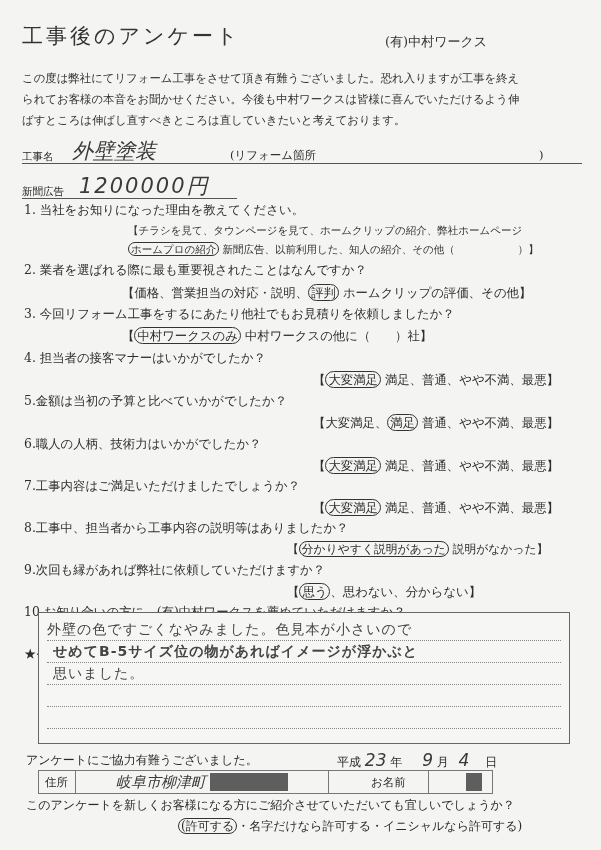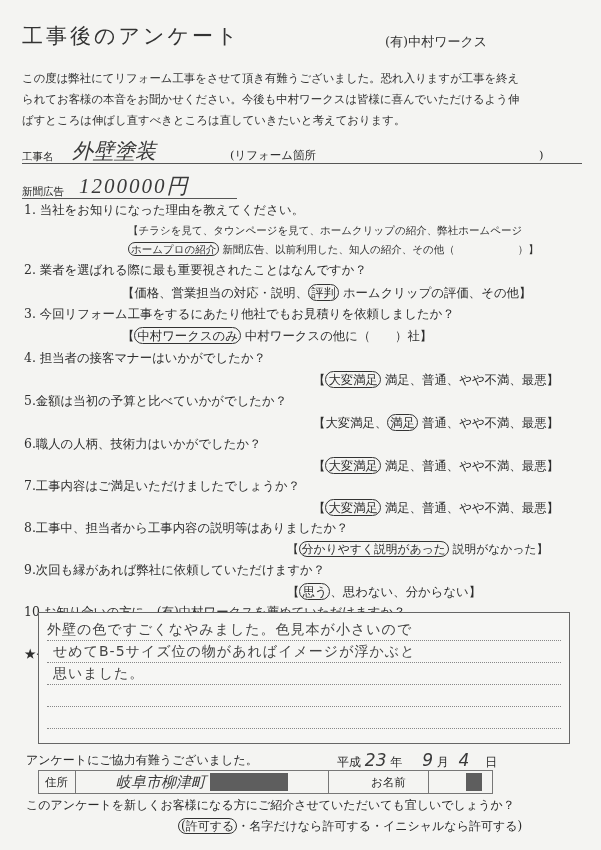--- a/index.html
+++ b/index.html
@@ -49,21 +49,21 @@
 
 <div class="abs uline" style="left:22px; top:143px; width:560px; height:20px;">
   <span class="abs field-label" style="left:0; top:7px;">工事名</span>
   <span class="abs hand" style="left:50px; top:-6px; font-size:21px;">外壁塗装</span>
   <span class="abs field-label" style="left:208px; top:5px; font-size:11.5px;">(リフォーム箇所</span>
   <span class="abs field-label" style="left:517px; top:5px; font-size:11.5px;">)</span>
 </div>
 
 <div class="abs uline" style="left:22px; top:178px; width:215px; height:20px;">
   <span class="abs field-label" style="left:0; top:7px;">新聞広告</span>
-  <span class="abs hand" style="left:57px; top:-6px; font-size:21px; letter-spacing:2px;font-family:Liberation Serif, serif;">1200000円</span>
+  <span class="abs hand" style="left:57px; top:-6px; font-size:21px; letter-spacing:2px;">1200000円</span>
 </div>
 
 <div class="abs q" style="top:202px">1. 当社をお知りになった理由を教えてください。</div>
 <div class="abs opts-small" style="left:128px; top:224px">【チラシを見て、タウンページを見て、ホームクリップの紹介、弊社ホームページ</div>
 <div class="abs opts-small" style="left:128px; top:243px">
   <span class="circ">ホームプロの紹介</span>
   <span>新聞広告、以前利用した、知人の紹介、その他（　　　　　　）】</span>
 </div>
 
 <div class="abs q" style="top:262px">2. 業者を選ばれる際に最も重要視されたことはなんですか？</div>
@@ -117,21 +117,21 @@
 <div class="comment-box" style="top:614px; height:128px; left:38px; background:transparent; border:none;">
 </div>
 
 <div style="position:absolute; left:38px; top:612px; width:530px; height:130px; border:1px solid #666; background:#f6f6f4;">
   <div class="cline" style="top:27px"></div>
   <div class="cline" style="top:49px"></div>
   <div class="cline" style="top:71px"></div>
   <div class="cline" style="top:93px"></div>
   <div class="cline" style="top:115px"></div>
   <div class="ctext" style="left:8px; top:8px;">外壁の色ですごくなやみました。色見本が小さいので</div>
-  <div class="ctext" style="left:14px; top:30px;">せめてB-5サイズ位の物があればイメージが浮かぶと</div>
+  <div class="ctext" style="left:14px; top:30px;font-weight:bold;">せめてB-5サイズ位の物があればイメージが浮かぶと</div>
   <div class="ctext" style="left:14px; top:52px;">思いました。</div>
 </div>
 
 <div class="abs" style="left:26px; top:752px; font-size:12px;">アンケートにご協力有難うございました。</div>
 <div class="abs" style="left:337px; top:750px; font-size:12px;">
   <span>平成</span>
   <span class="hand" style="font-size:17px;">23</span>
   <span>年</span>
   <span class="hand" style="font-size:17px; margin-left:16px;">9</span>
   <span>月</span>

